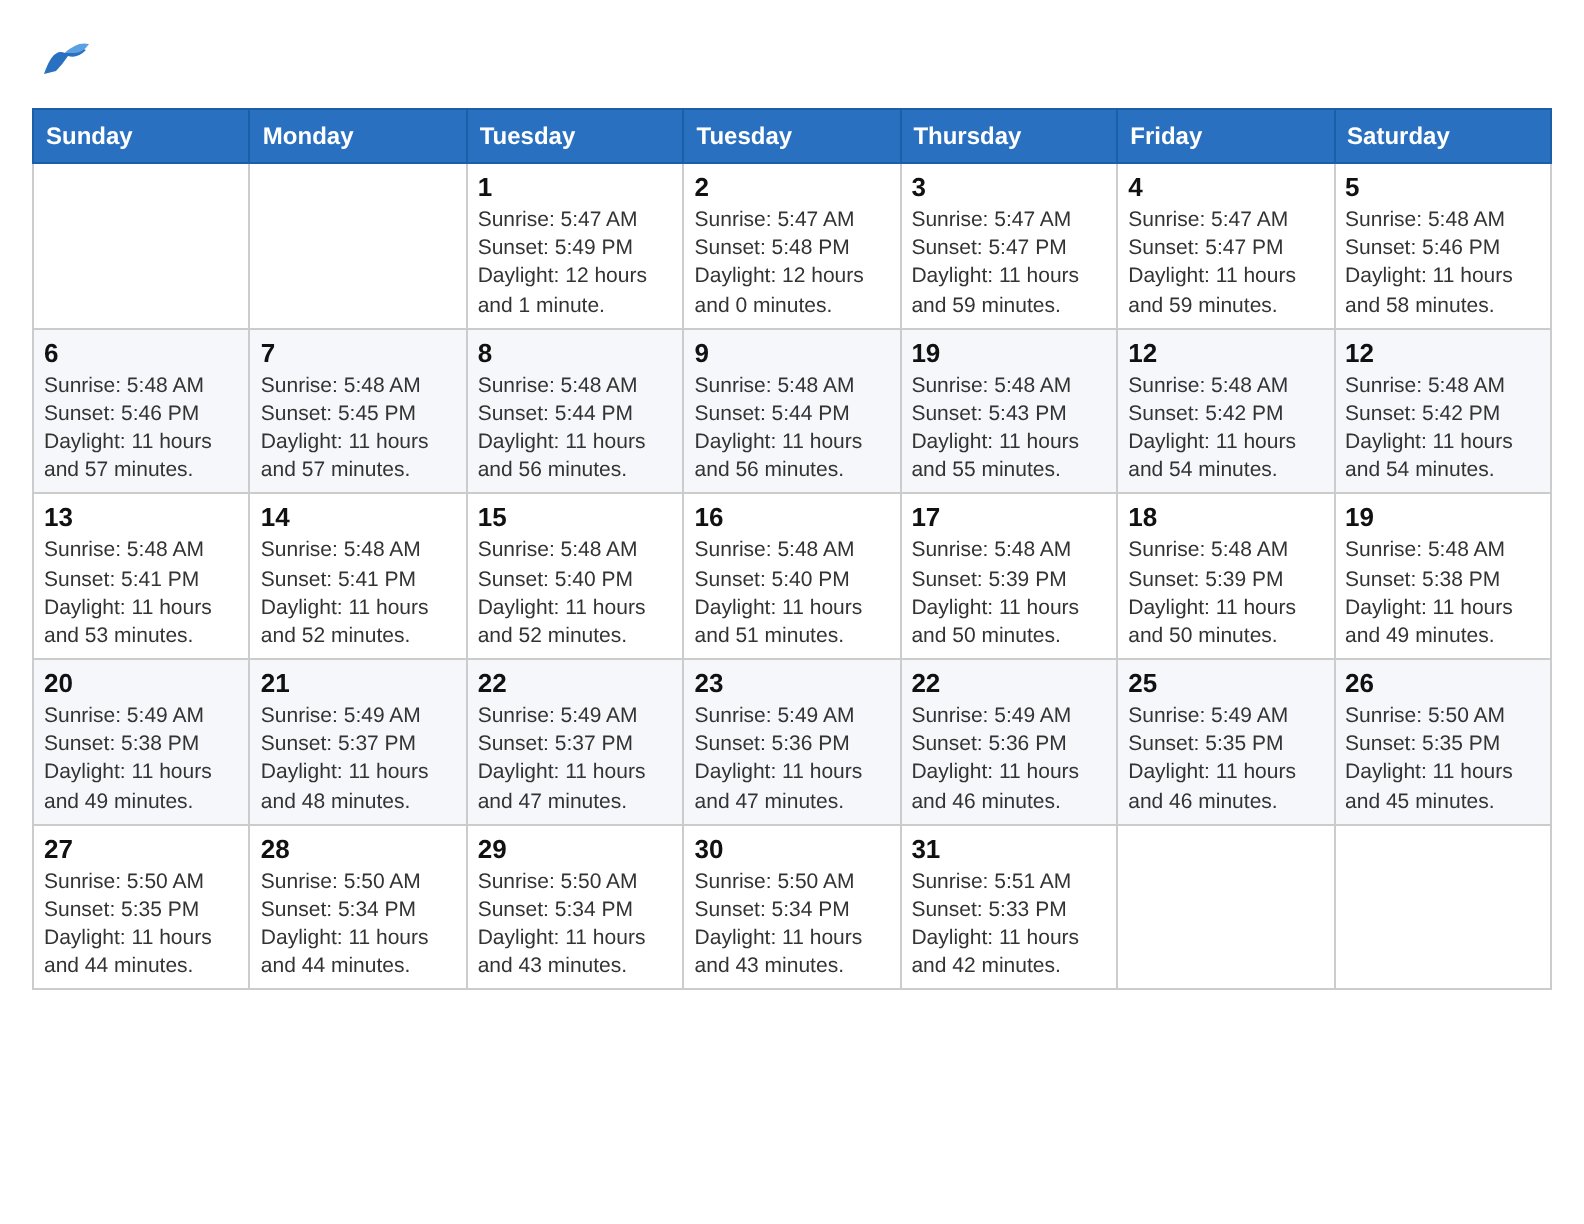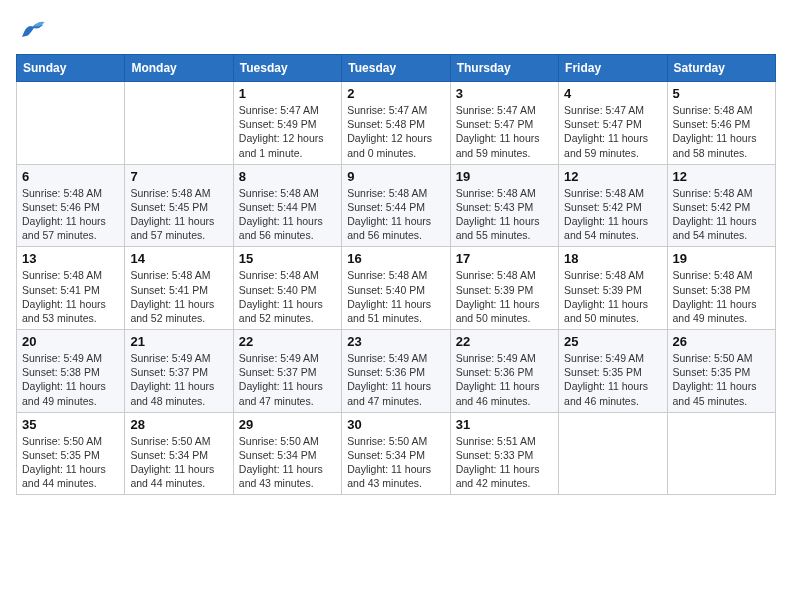--- a/index.html
+++ b/index.html
@@ -226,21 +226,21 @@
           <span class="day-num">25</span>
           <div class="day-info">Sunrise: 5:49 AM<br>Sunset: 5:35 PM<br>Daylight: 11 hours and 46 minutes.</div>
         </td>
         <td>
           <span class="day-num">26</span>
           <div class="day-info">Sunrise: 5:50 AM<br>Sunset: 5:35 PM<br>Daylight: 11 hours and 45 minutes.</div>
         </td>
       </tr>
       <tr>
         <td>
-          <span class="day-num">35</span>
+          <span class="day-num">27</span>
           <div class="day-info">Sunrise: 5:50 AM<br>Sunset: 5:35 PM<br>Daylight: 11 hours and 44 minutes.</div>
         </td>
         <td>
           <span class="day-num">28</span>
           <div class="day-info">Sunrise: 5:50 AM<br>Sunset: 5:34 PM<br>Daylight: 11 hours and 44 minutes.</div>
         </td>
         <td>
           <span class="day-num">29</span>
           <div class="day-info">Sunrise: 5:50 AM<br>Sunset: 5:34 PM<br>Daylight: 11 hours and 43 minutes.</div>
         </td>

